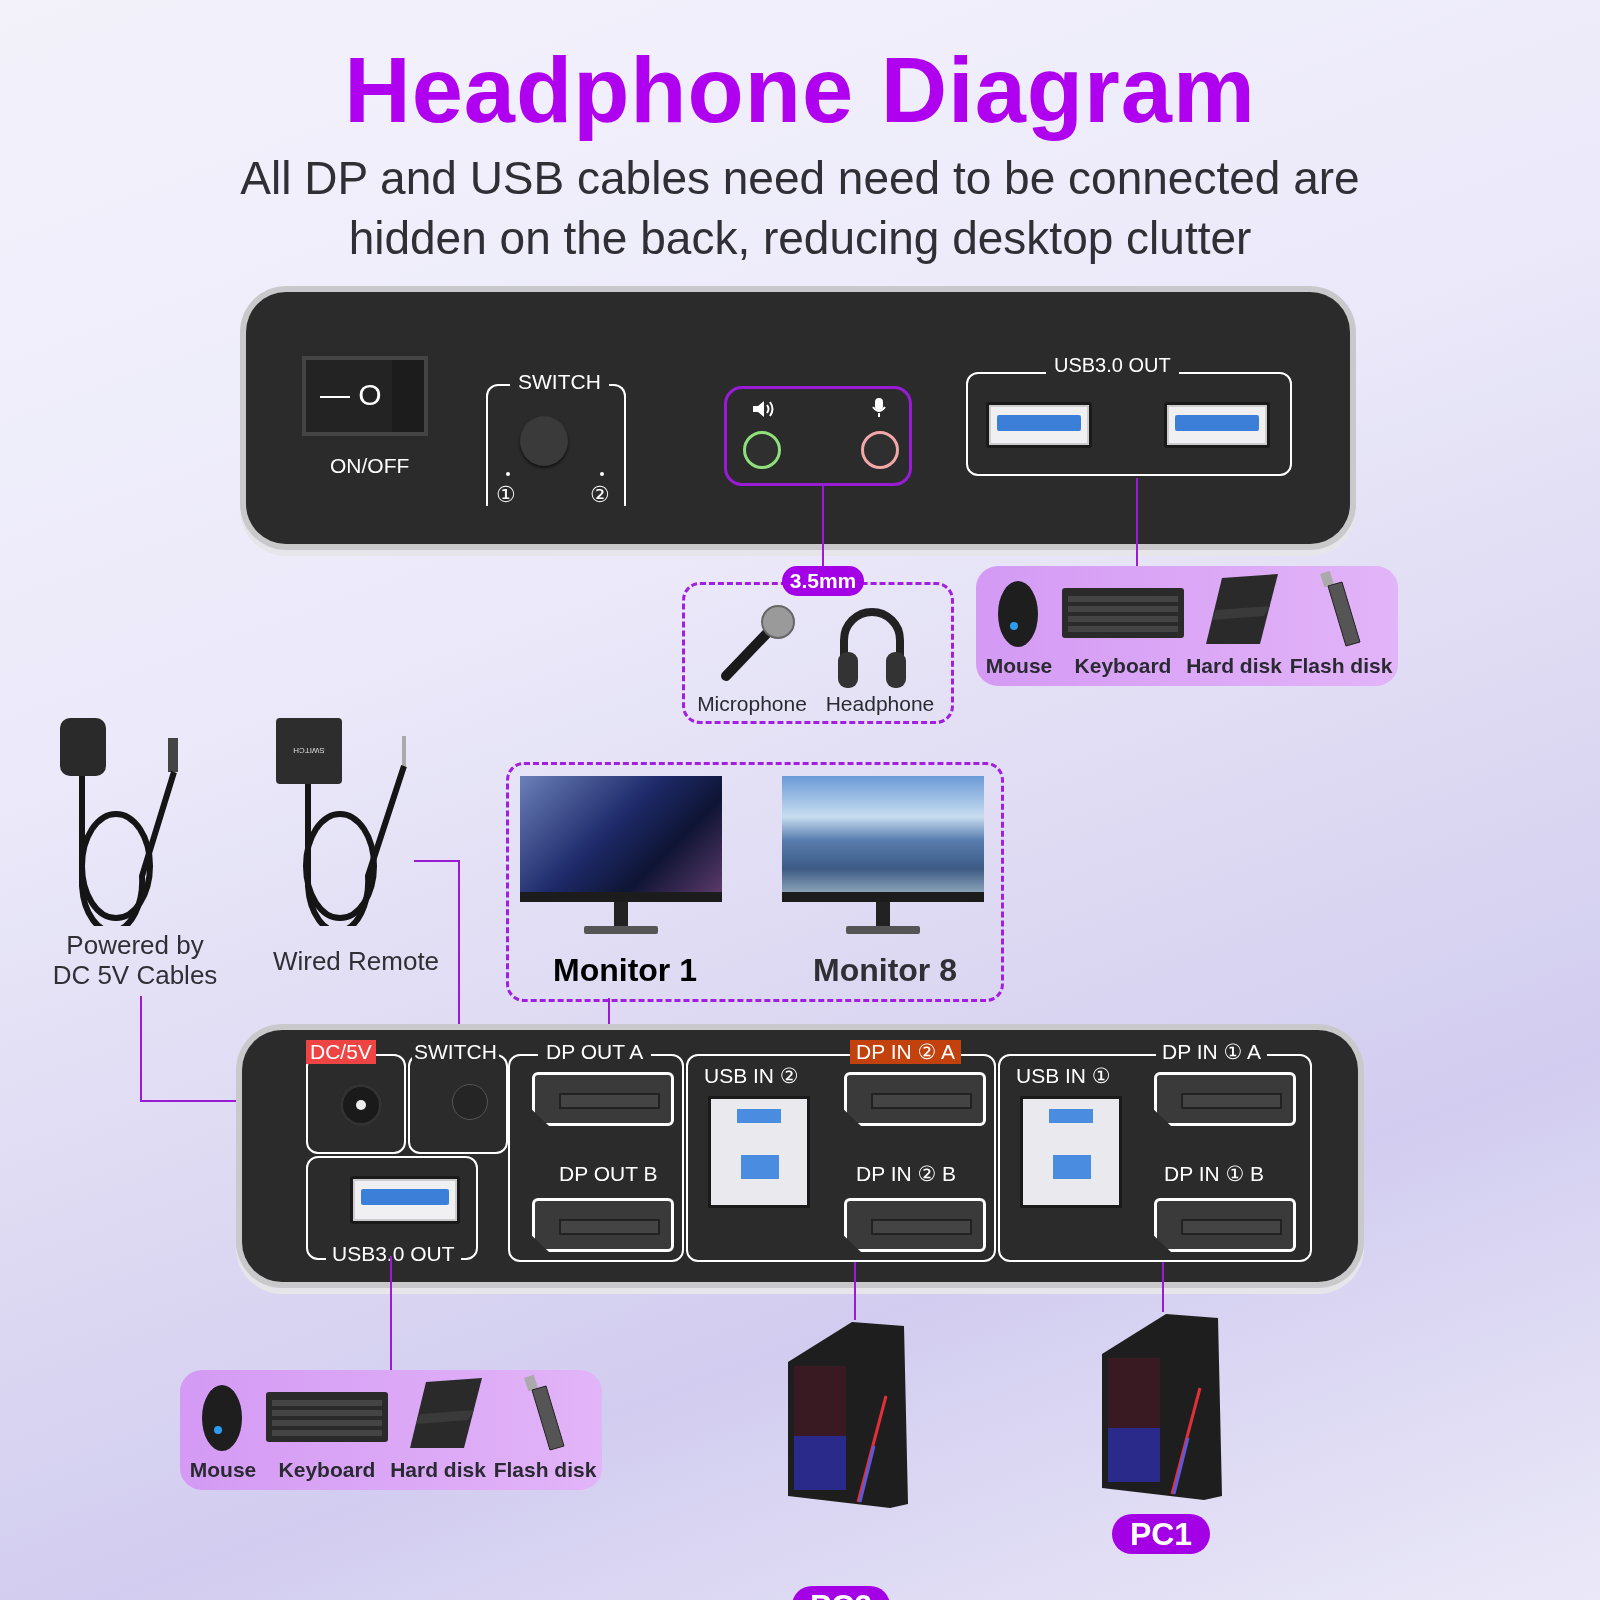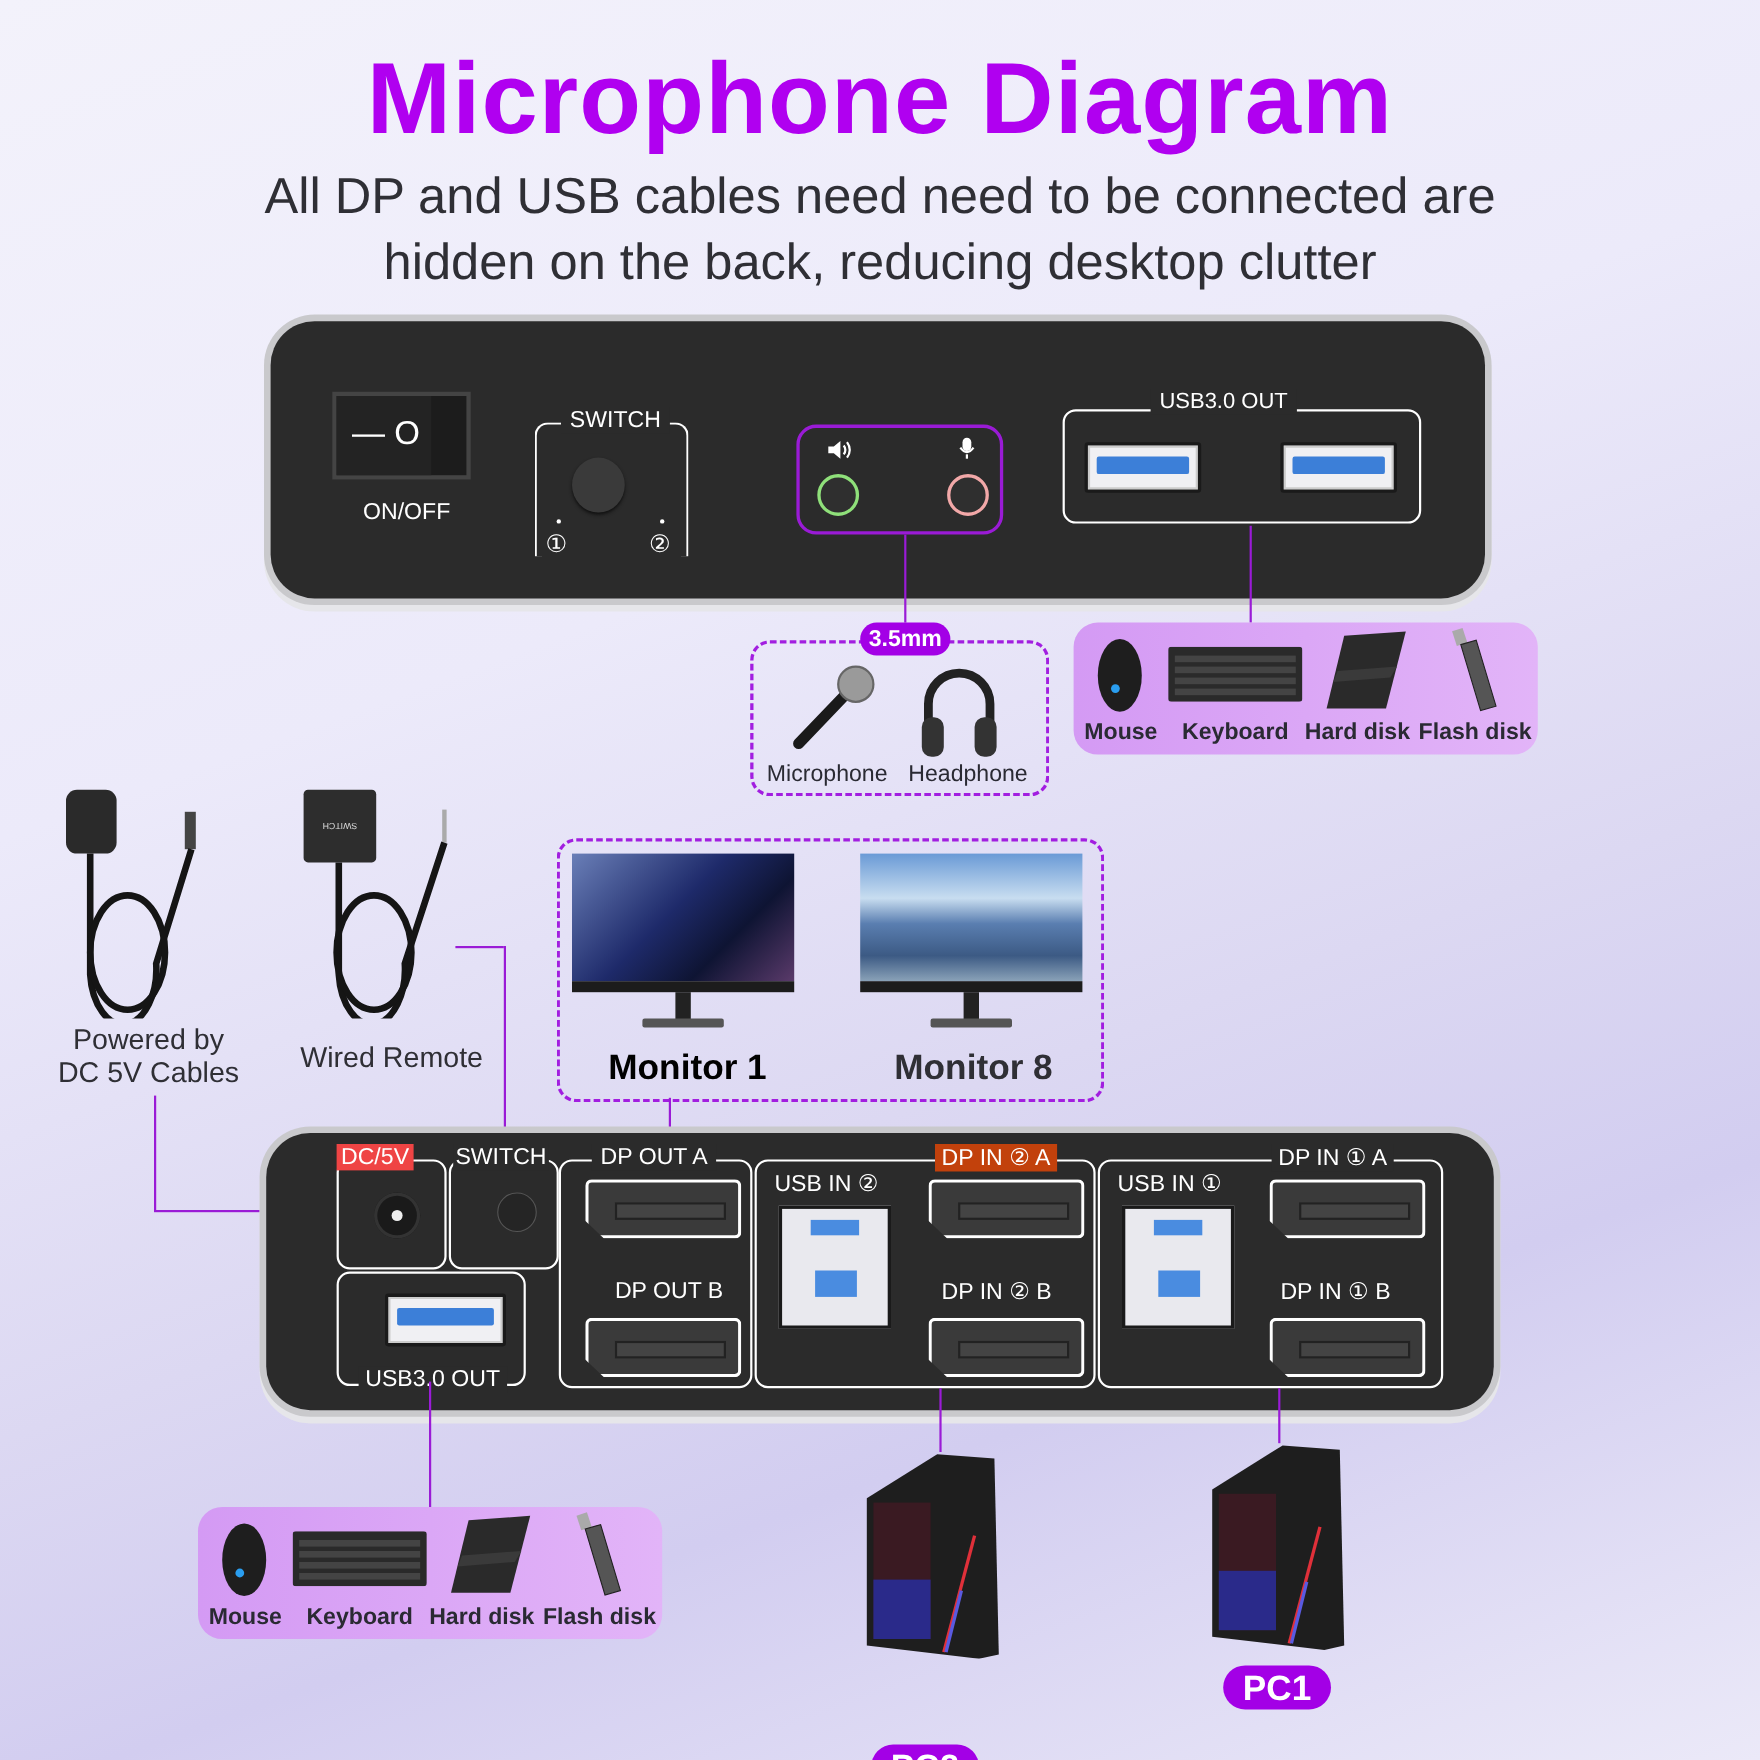--- a/index.html
+++ b/index.html
@@ -28,21 +28,21 @@
   
   .acc-box{background:linear-gradient(90deg,#d49af4,#e2b4f8);border-radius:22px;font-weight:bold;}
   .acc-label{font-size:21px;color:#2a2a33;position:absolute;text-align:center;}
   .dash-box{border:3px dashed #a21ee0;border-radius:18px;}
   .pill{background:#a300e6;color:#fff;font-weight:bold;border-radius:30px;text-align:center;}
   .ico{position:absolute;}
 </style>
 </head>
 <body>
 
-<div class="abs title">Microphone Diagram</div>
+<div class="abs title">Headphone Diagram</div>
 <div class="abs subtitle">
   <div>All DP and USB cables need need to be connected are</div>
   <div>hidden on the back, reducing desktop clutter</div>
 </div>
 
 <div class="abs panel" style="left:246px;top:292px;width:1104px;height:252px;">
 
   <div class="abs" style="left:56px;top:64px;width:118px;height:72px;background:#1c1c1c;border:4px solid #444;">
     <div class="abs" style="left:0;top:0;width:86px;height:72px;background:#232323;"></div>
     <div class="abs" style="left:14px;top:18px;color:#fff;font-size:30px;">— O</div>

